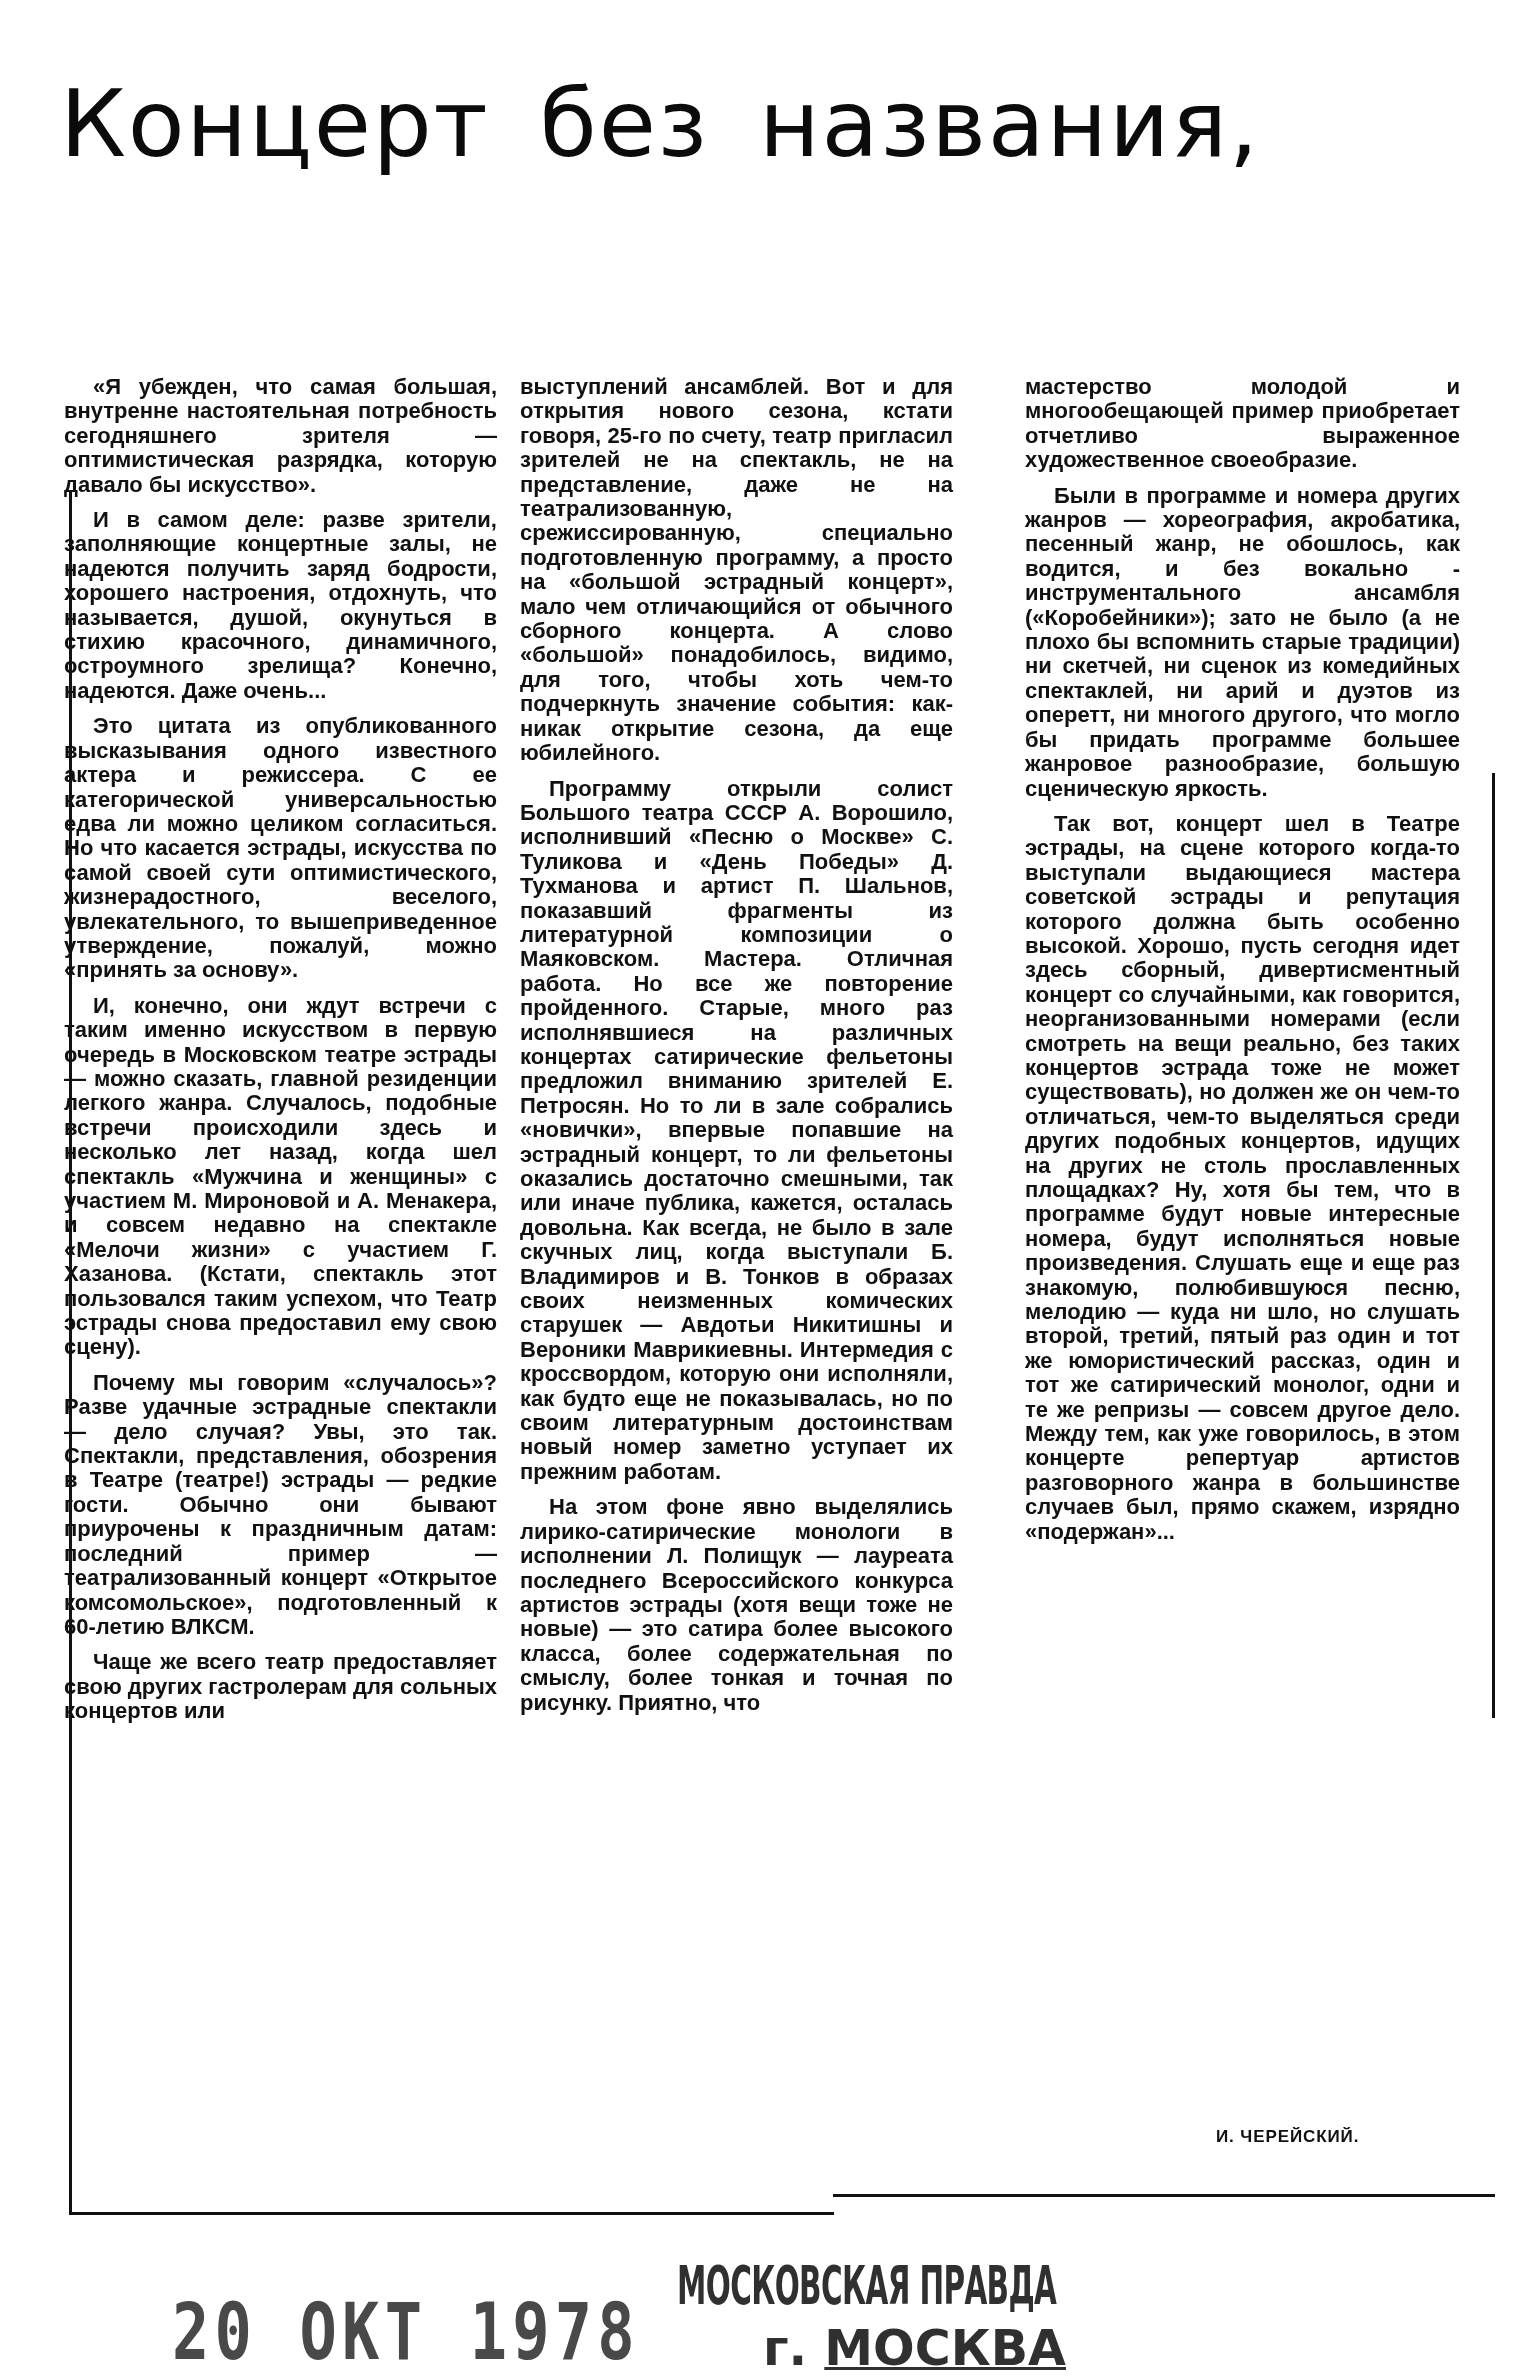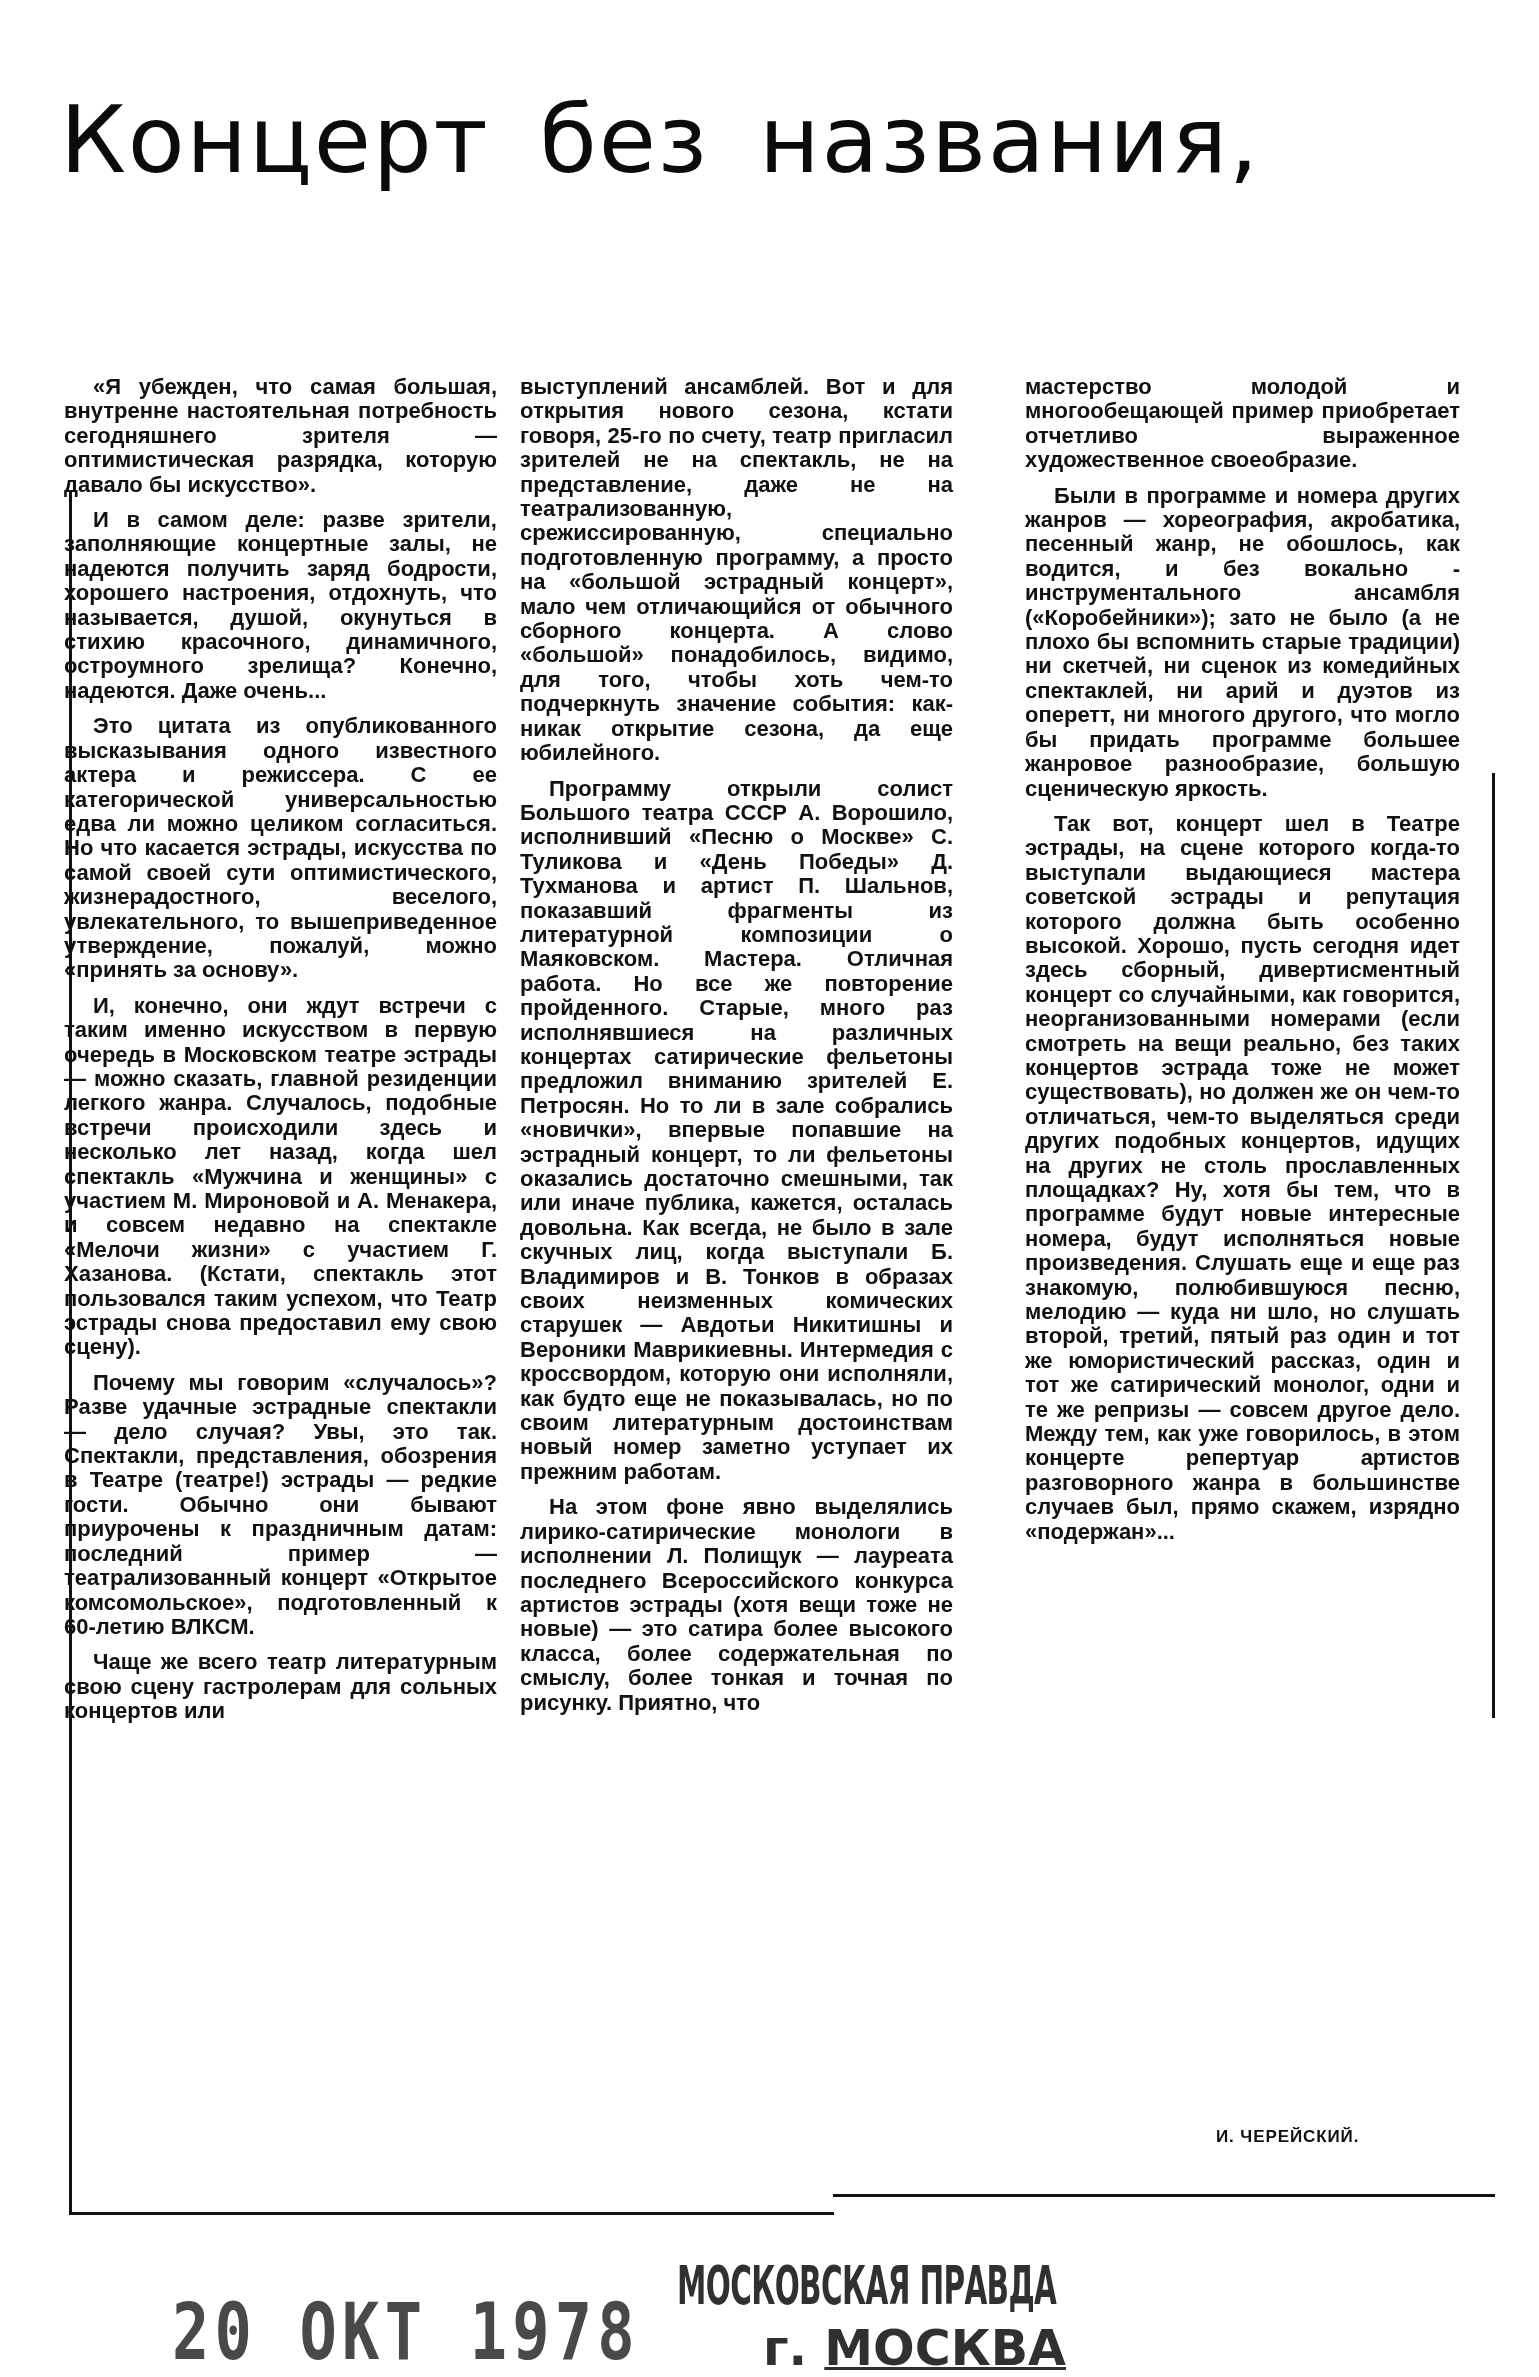--- a/index.html
+++ b/index.html
@@ -1,21 +1,21 @@
 <!DOCTYPE html>
 <html style="font-size:13.7px"><head>
 <meta charset="utf-8">
 <style>
   html, body { margin: 0; padding: 0; background: #ffffff; }
   body {
     width: 1540px; height: 2377px; position: relative; overflow: hidden;
     font-family: "Liberation Sans", "DejaVu Sans", sans-serif; color: #111111;
   }
   .headline {
-    position: absolute; left: 60px; top: 76px; width: 1409px;
+    position: absolute; left: 60px; top: 60px; width: 1409px;
     font-family: "DejaVu Sans", "Liberation Sans", sans-serif;
     font-size: 93px; line-height: 129px; font-weight: normal;
     letter-spacing: 1.7px; color: #0b0b0b;
   }
   .headline div { white-space: nowrap; }
   .hl1 { word-spacing: 19px; }
   .hl2 { word-spacing: 8.6px; }
 
   .col {
     position: absolute; top: 364px; width: 455px;
@@ -78,21 +78,21 @@
 <div class="rule-right"></div>
 <div class="rule-bottom-left"></div>
 <div class="rule-bottom-right"></div>
 
 <div class="col" id="col1">
   <p>«Я убежден, что самая большая, внутренне настоятельная потребность сегодняшнего зрителя — оптимистическая разрядка, которую давало бы искусство».</p>
   <p>И в самом деле: разве зрители, заполняющие концертные залы, не надеются получить заряд бодрости, хорошего настроения, отдохнуть, что называется, душой, окунуться в стихию красочного, динамичного, остроумного зрелища? Конечно, надеются. Даже очень...</p>
   <p>Это цитата из опубликованного высказывания одного известного актера и режиссера. С ее категорической универсальностью едва ли можно целиком согласиться. Но что касается эстрады, искусства по самой своей сути оптимистического, жизнерадостного, веселого, увлекательного, то вышеприведенное утверждение, пожалуй, можно «принять за основу».</p>
   <p>И, конечно, они ждут встречи с таким именно искусством в первую очередь в Московском театре эстрады — можно сказать, главной резиденции легкого жанра. Случалось, подобные встречи происходили здесь и несколько лет назад, когда шел спектакль «Мужчина и женщины» с участием М. Мироновой и А. Менакера, и совсем недавно на спектакле «Мелочи жизни» с участием Г. Хазанова. (Кстати, спектакль этот пользовался таким успехом, что Театр эстрады снова предоставил ему свою сцену).</p>
   <p>Почему мы говорим «случалось»? Разве удачные эстрадные спектакли — дело случая? Увы, это так. Спектакли, представления, обозрения в Театре (театре!) эстрады — редкие гости. Обычно они бывают приурочены к праздничным датам: последний пример — театрализованный концерт «Открытое комсомольское», подготовленный к 60-летию ВЛКСМ.</p>
-  <p>Чаще же всего театр литературным свою сцену гастролерам для сольных концертов или</p>
+  <p>Чаще же всего театр предоставляет свою других гастролерам для сольных концертов или</p>
 </div>
 
 <div class="col" id="col2">
   <p class="noindent">выступлений ансамблей. Вот и для открытия нового сезона, кстати говоря, 25-го по счету, театр пригласил зрителей не на спектакль, не на представление, даже не на театрализованную, срежиссированную, специально подготовленную программу, а просто на «большой эстрадный концерт», мало чем отличающийся от обычного сборного концерта. А слово «большой» понадобилось, видимо, для того, чтобы хоть чем-то подчеркнуть значение события: как-никак открытие сезона, да еще юбилейного.</p>
   <p>Программу открыли солист Большого театра СССР А. Ворошило, исполнивший «Песню о Москве» С. Туликова и «День Победы» Д. Тухманова и артист П. Шальнов, показавший фрагменты из литературной композиции о Маяковском. Мастера. Отличная работа. Но все же повторение пройденного. Старые, много раз исполнявшиеся на различных концертах сатирические фельетоны предложил вниманию зрителей Е. Петросян. Но то ли в зале собрались «новички», впервые попавшие на эстрадный концерт, то ли фельетоны оказались достаточно смешными, так или иначе публика, кажется, осталась довольна. Как всегда, не было в зале скучных лиц, когда выступали Б. Владимиров и В. Тонков в образах своих неизменных комических старушек — Авдотьи Никитишны и Вероники Маврикиевны. Интермедия с кроссвордом, которую они исполняли, как будто еще не показывалась, но по своим литературным достоинствам новый номер заметно уступает их прежним работам.</p>
   <p>На этом фоне явно выделялись лирико-сатирические монологи в исполнении Л. Полищук — лауреата последнего Всероссийского конкурса артистов эстрады (хотя вещи тоже не новые) — это сатира более высокого класса, более содержательная по смыслу, более тонкая и точная по рисунку. Приятно, что</p>
 </div>
 
 <div class="col" id="col3">
   <p class="noindent">мастерство молодой и многообещающей пример приобретает отчетливо выраженное художественное своеобразие.</p>

